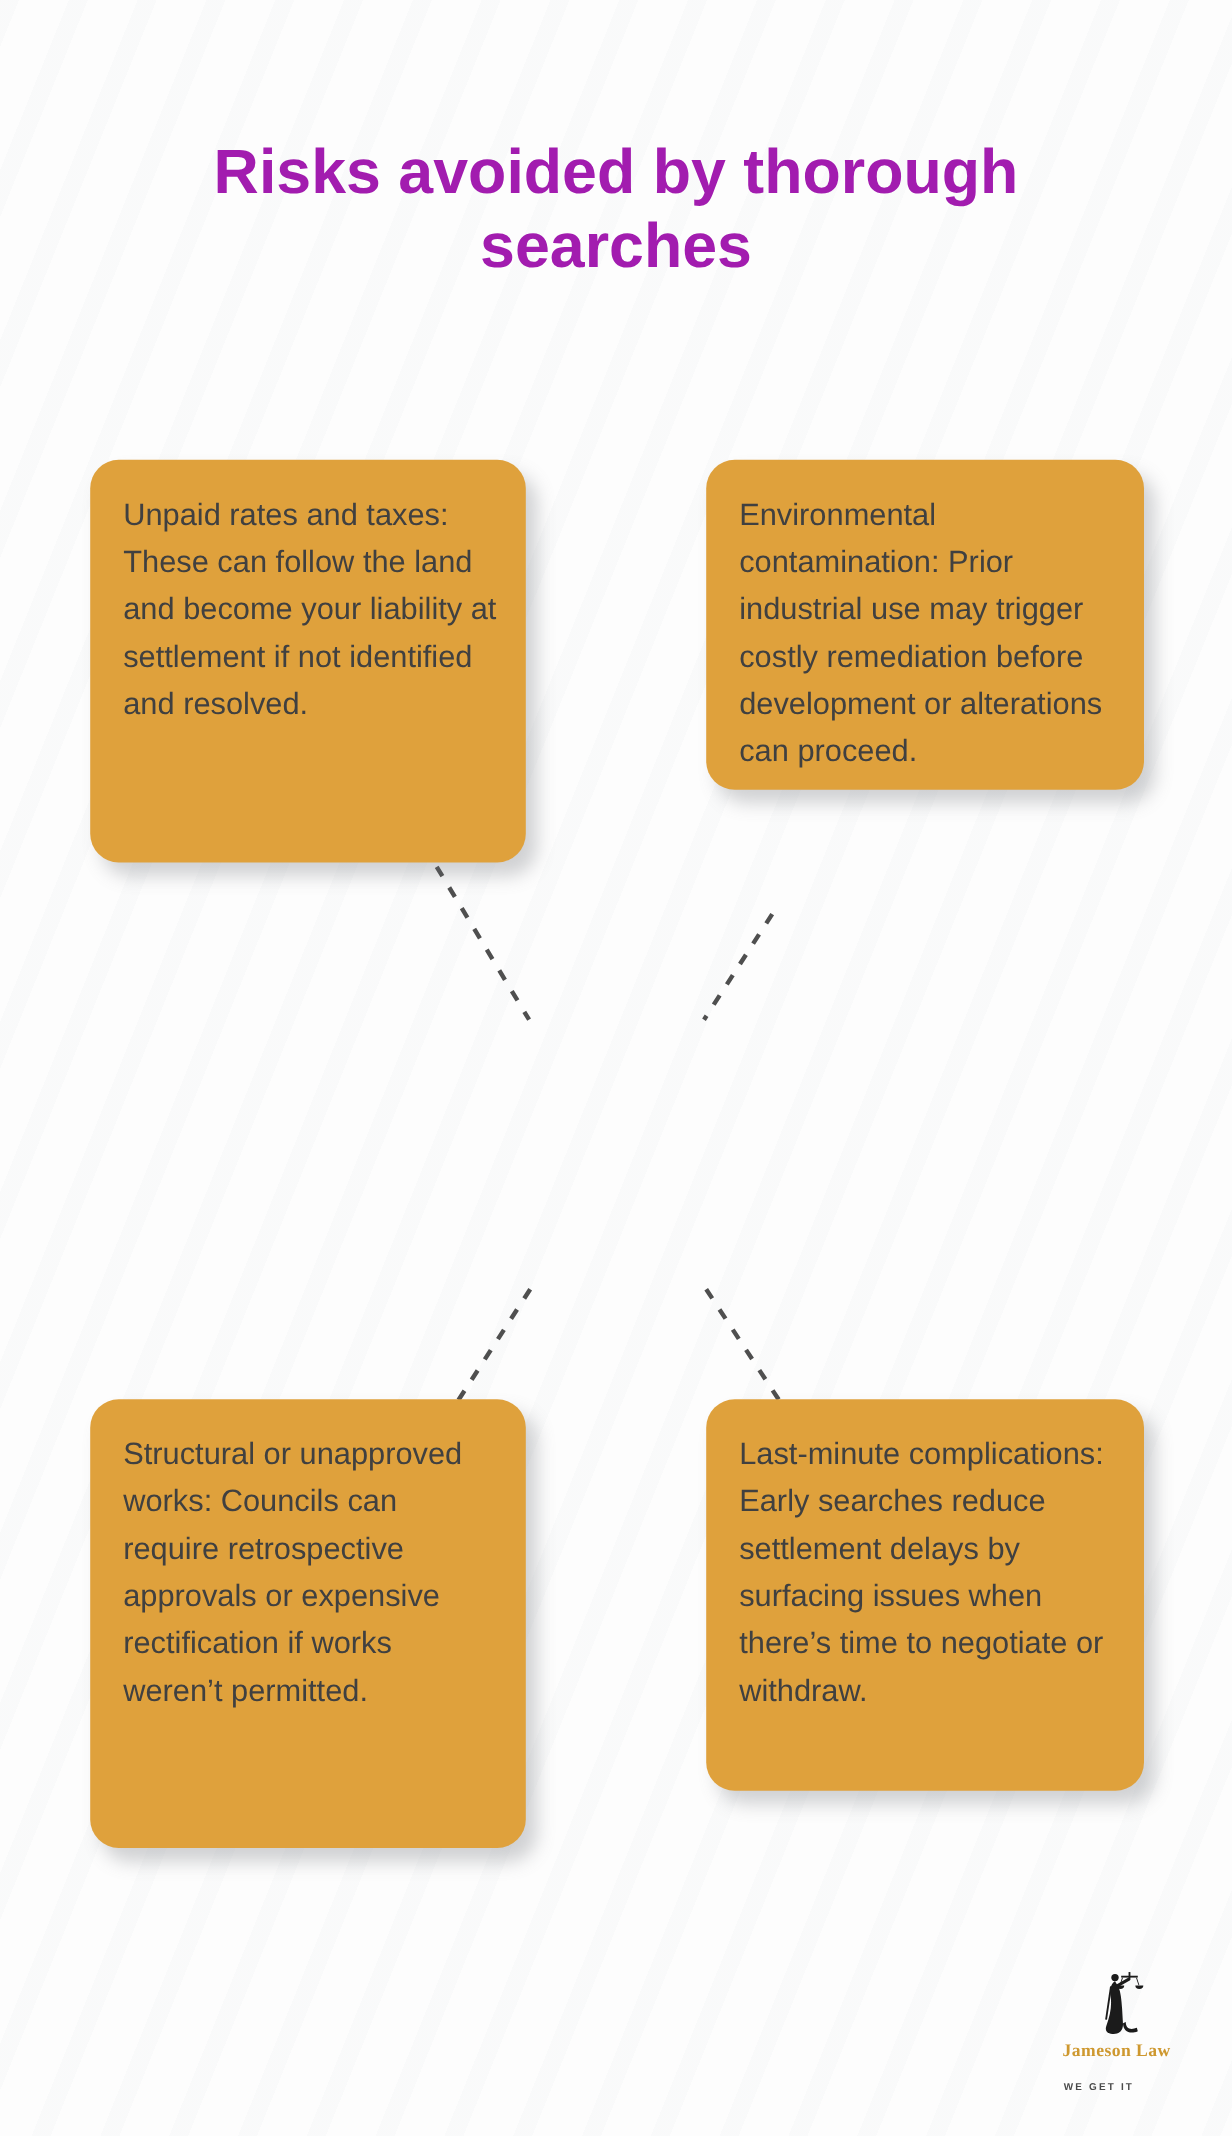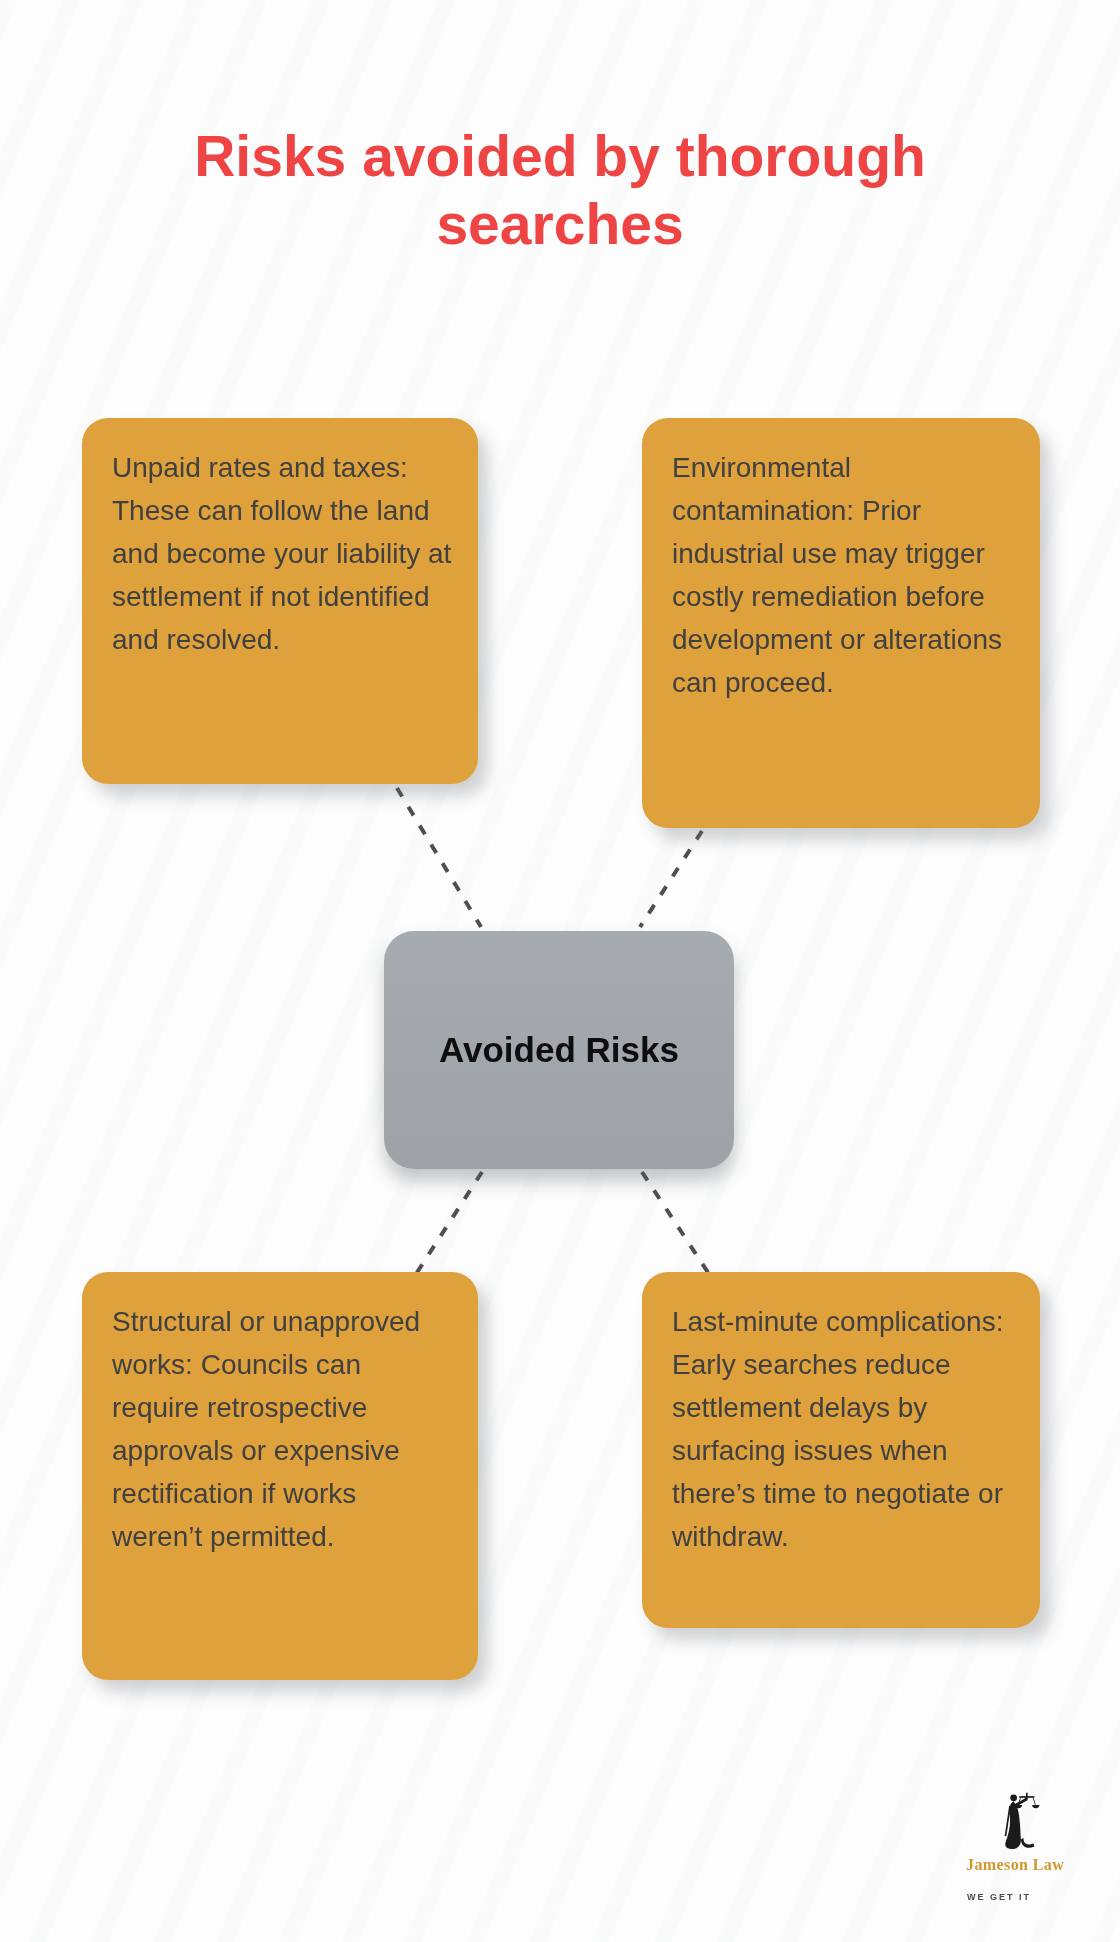--- a/index.html
+++ b/index.html
@@ -29,36 +29,36 @@
   .title{
     position:absolute;
     top:84px;
     left:50%;
     transform:translateX(-50%);
     width:900px;
     text-align:center;
     font-size:57px;
     line-height:68px;
     font-weight:700;
-    color:#ef4444;
+    color:#a21caf;
     letter-spacing:0px;
   }
   .card{
     position:absolute;
     background:#DFA13C;
     border-radius:26px;
     box-shadow:10px 12px 16px rgba(105,110,115,0.30);
     color:#404040;
     font-size:28px;
     line-height:43px;
     padding:28px 26px 24px 30px;
     box-sizing:border-box;
   }
   .card.tl{ left:82px;  top:418px;  width:396px; height:366px; }
-  .card.tr{ left:642px; top:418px;  width:398px; height:410px; }
+  .card.tr{ left:642px; top:418px;  width:398px; height:300px; }
   .card.bl{ left:82px;  top:1272px; width:396px; height:408px; }
   .card.br{ left:642px; top:1272px; width:398px; height:356px; }
   .node{
     position:absolute;
     left:384px; top:931px;
     width:350px; height:238px;
     border-radius:30px;
     background:linear-gradient(180deg,#A6ABAF 0%, #9DA2A7 100%);
     box-shadow:0 12px 18px rgba(90,95,100,0.35);
     display:flex;
@@ -132,23 +132,20 @@
   </div>
 
   <div class="card br">
     <span>Last-minute complications: Early searches reduce settlement delays by surfacing issues when there’s time to negotiate or withdraw.</span>
   </div>
 
   <div class="card bl">
     <span>Structural or unapproved works: Councils can require retrospective approvals or expensive rectification if works weren’t permitted.</span>
   </div>
 
-  <div class="node">
-    <span class="node-label">Avoided Risks</span>
-  </div>
 
   <div class="logo">
     <svg class="logo-figure" width="56" height="62" viewBox="0 0 100 110">
       <g fill="#1b1b1b">
 
         <circle cx="44" cy="10" r="6"></circle>
 
         <path d="M45 22 L66 10 L68.5 14.5 L48 26 Z"></path>
 
         <rect x="66" y="1" width="3" height="13"></rect>

